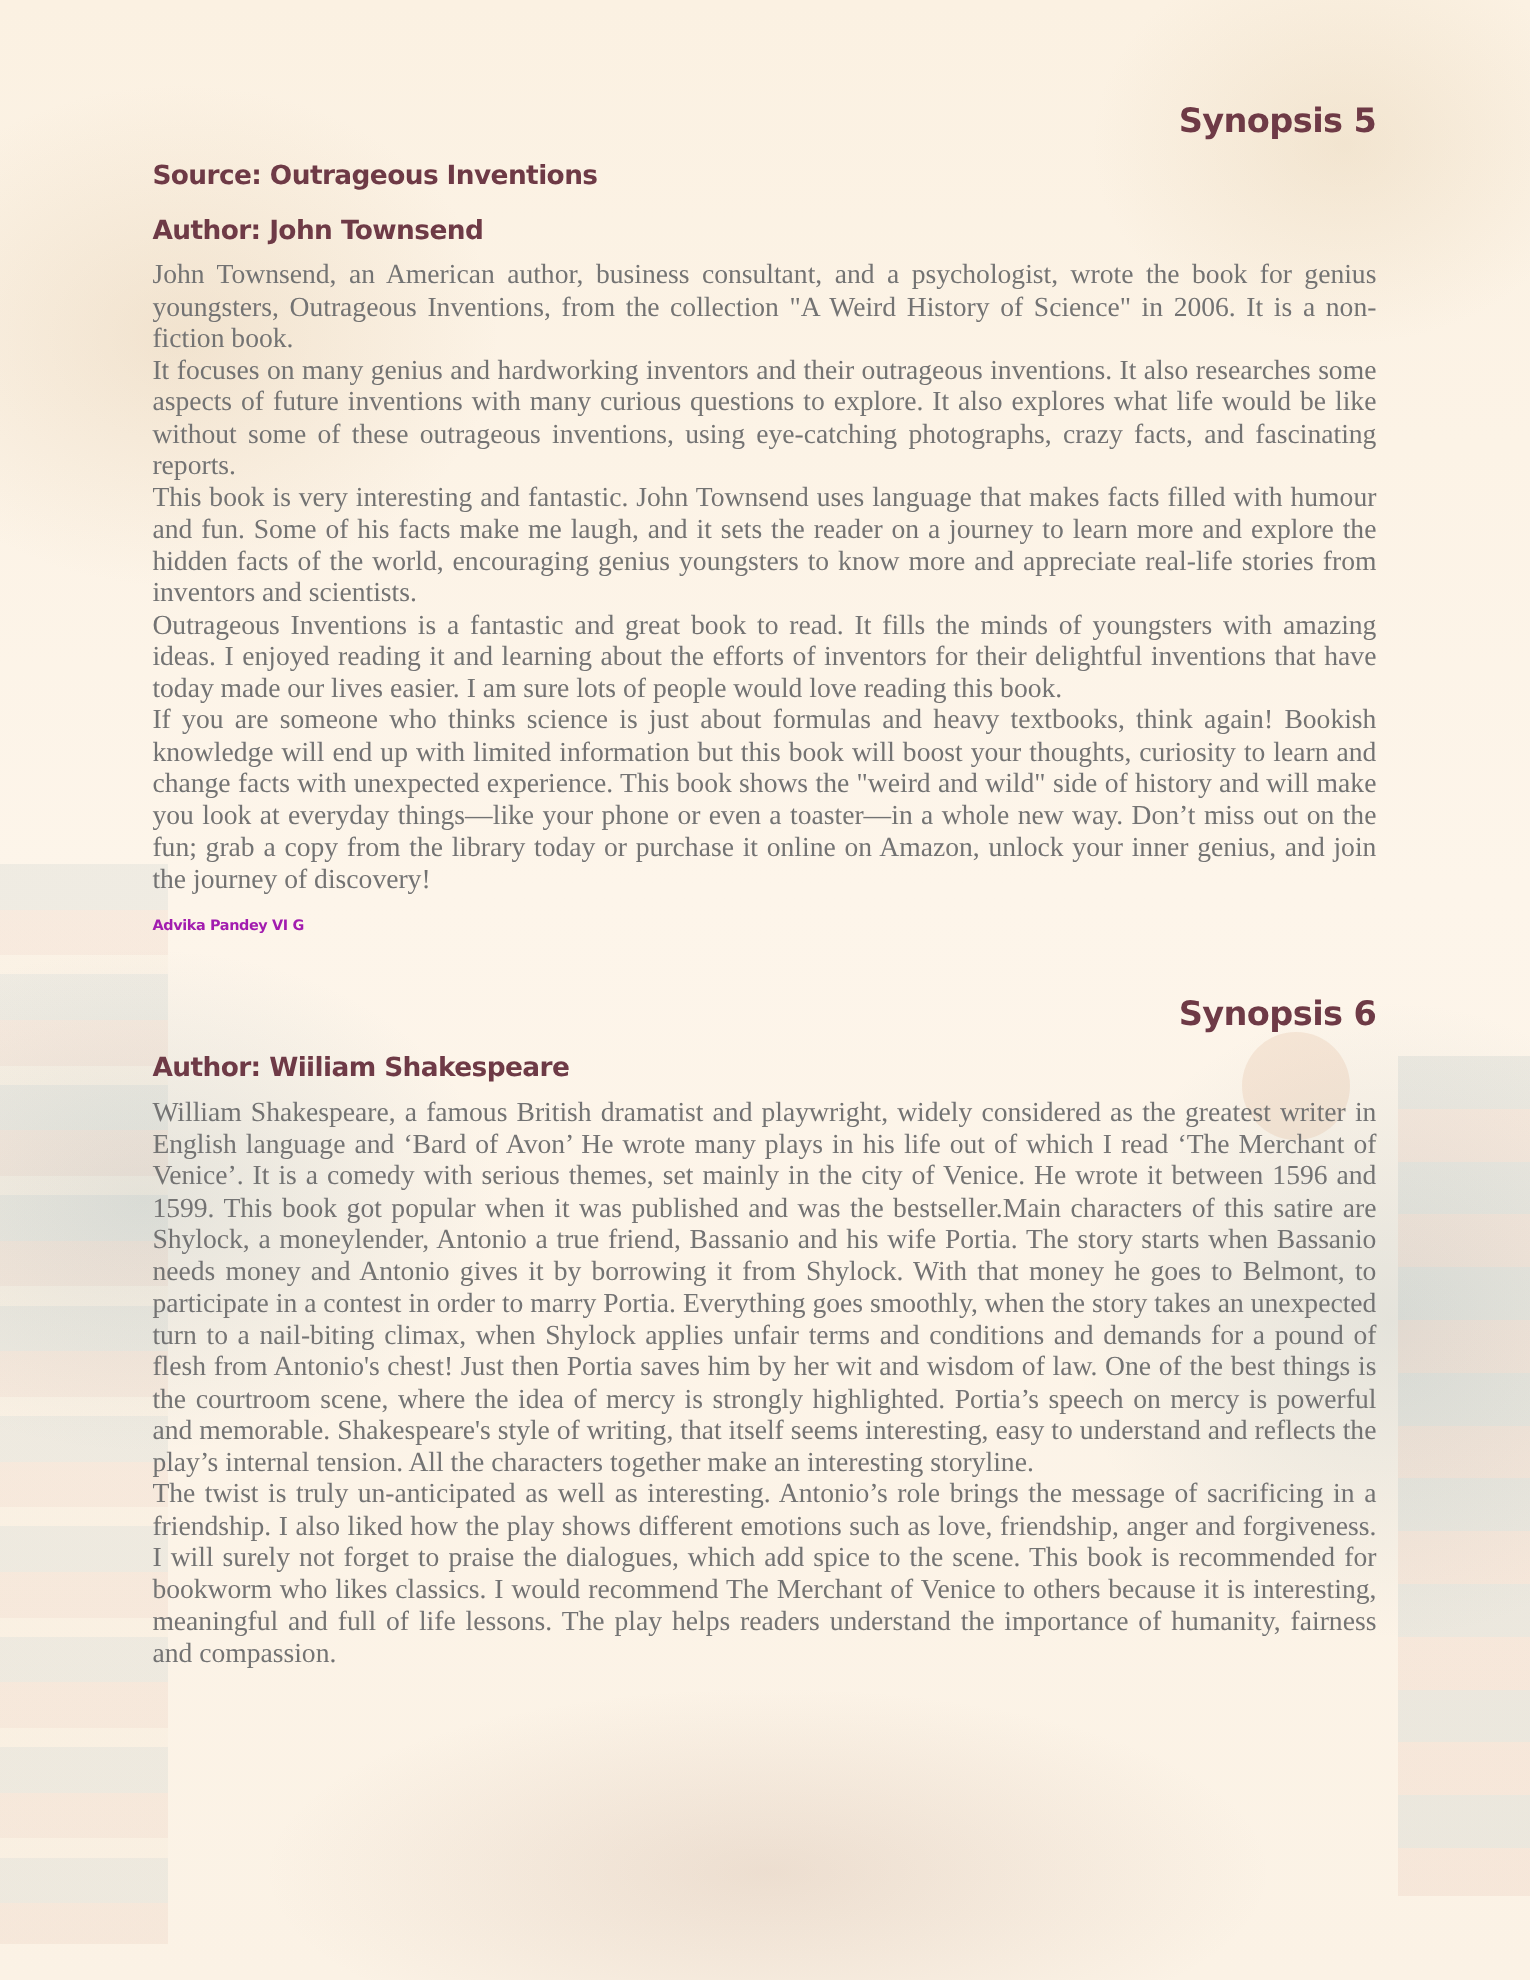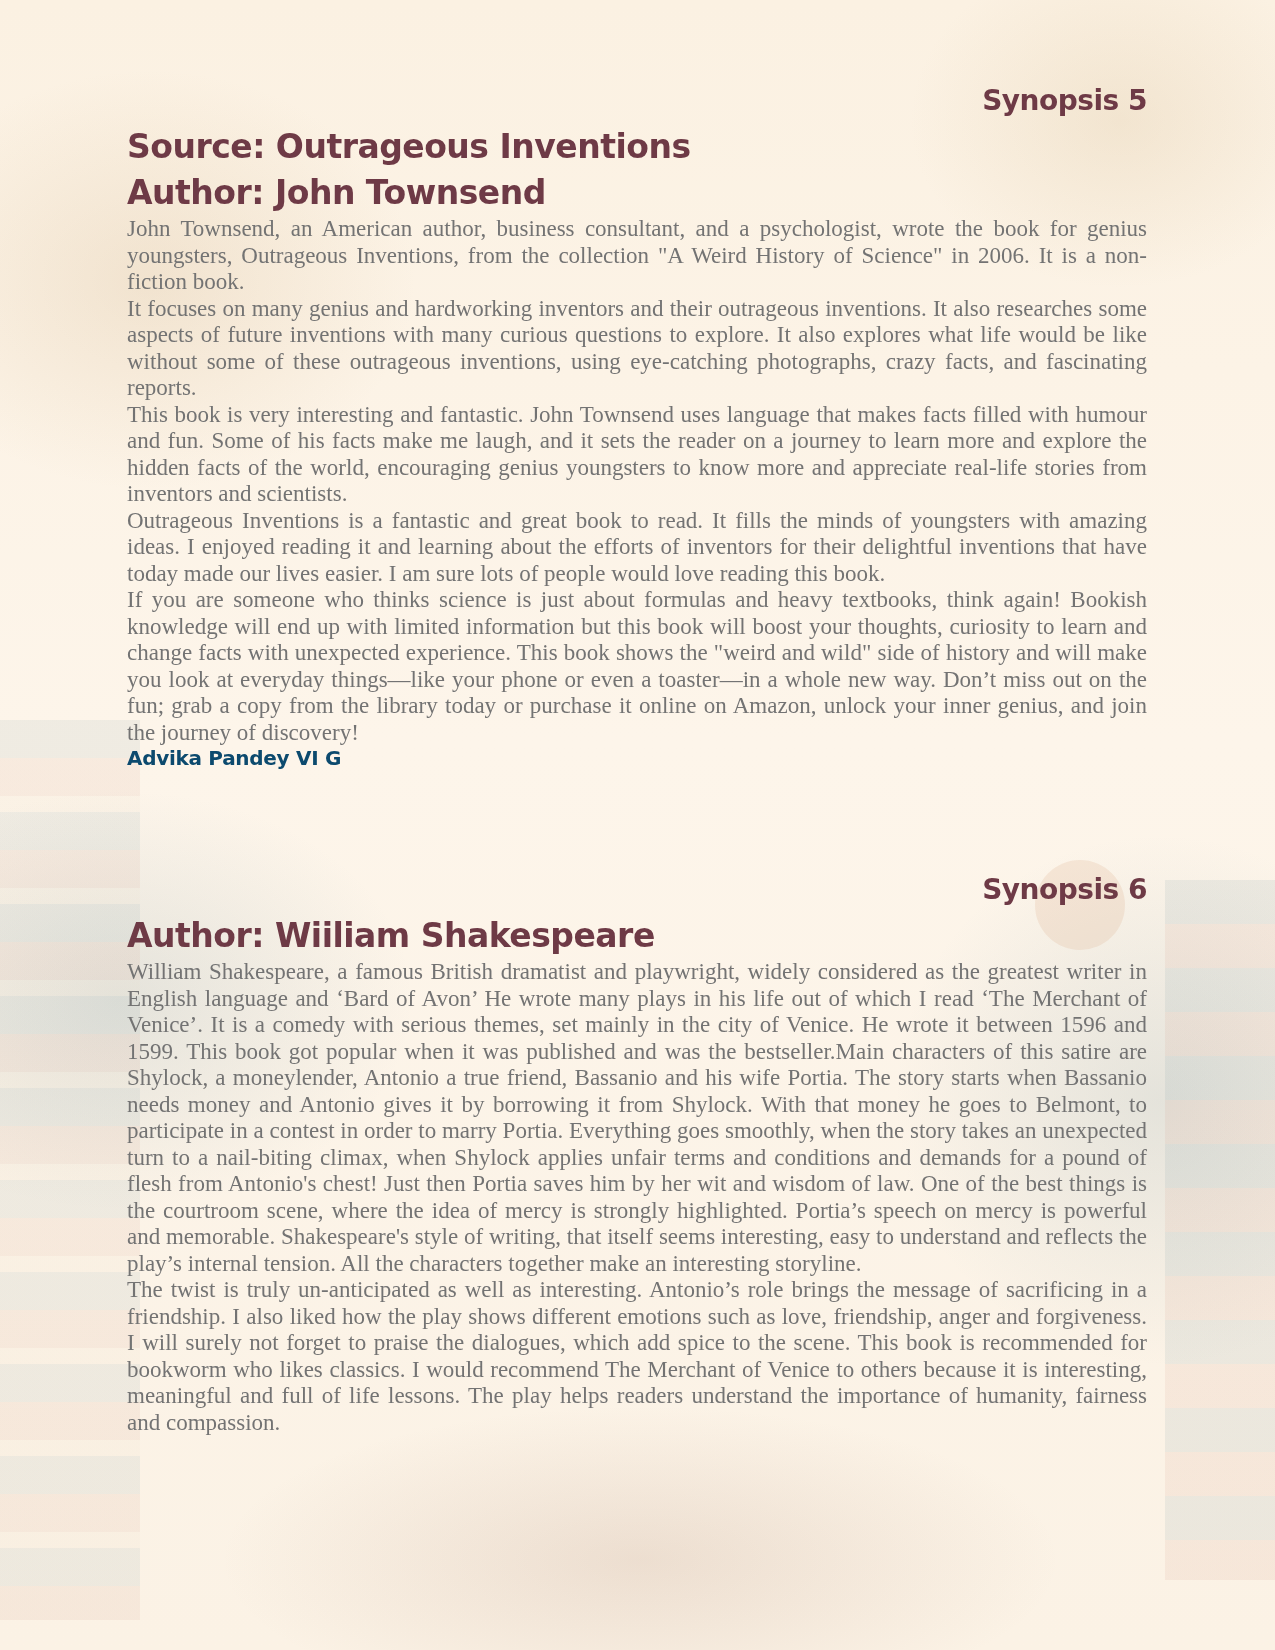--- a/index.html
+++ b/index.html
@@ -61,42 +61,43 @@
       left: 127px;
       top: 78px;
       width: 1020px;
       z-index: 1;
     }
     .section { position: relative; }
     .heading {
       font-family: "DejaVu Sans", sans-serif;
       font-weight: bold;
       color: #6e3a46;
-      font-size: 33px;
+      font-size: 22px;
       line-height: 46px;
       letter-spacing: -0.5px;
       margin: 0;
     }
     .heading.h1 { font-size: 28px; text-align: right; }
     .body-text p {
       margin: 0;
       font-size: 23px;
       line-height: 26.5px;
       text-align: justify;
       color: #737373;
     }
     .body-text { margin-top: 0px; }
     .signature {
       font-family: "DejaVu Sans", sans-serif;
       font-weight: bold;
-      font-size: 20px;
-      color: #0c4a6e;
+      font-size: 12px;
+      color: #a21caf;
+      margin-top: 18px;
       letter-spacing: -0.3px;
     }
-    .section-2 { margin-top: 97px; }
+    .section-2 { margin-top: 44px; }
   </style>
 </head>
 <body>
 
 <div class="bg">
   <div class="wash"></div>
   <div class="books-left"></div>
   <div class="books-right"></div>
   <div class="girl"></div>
 </div>

